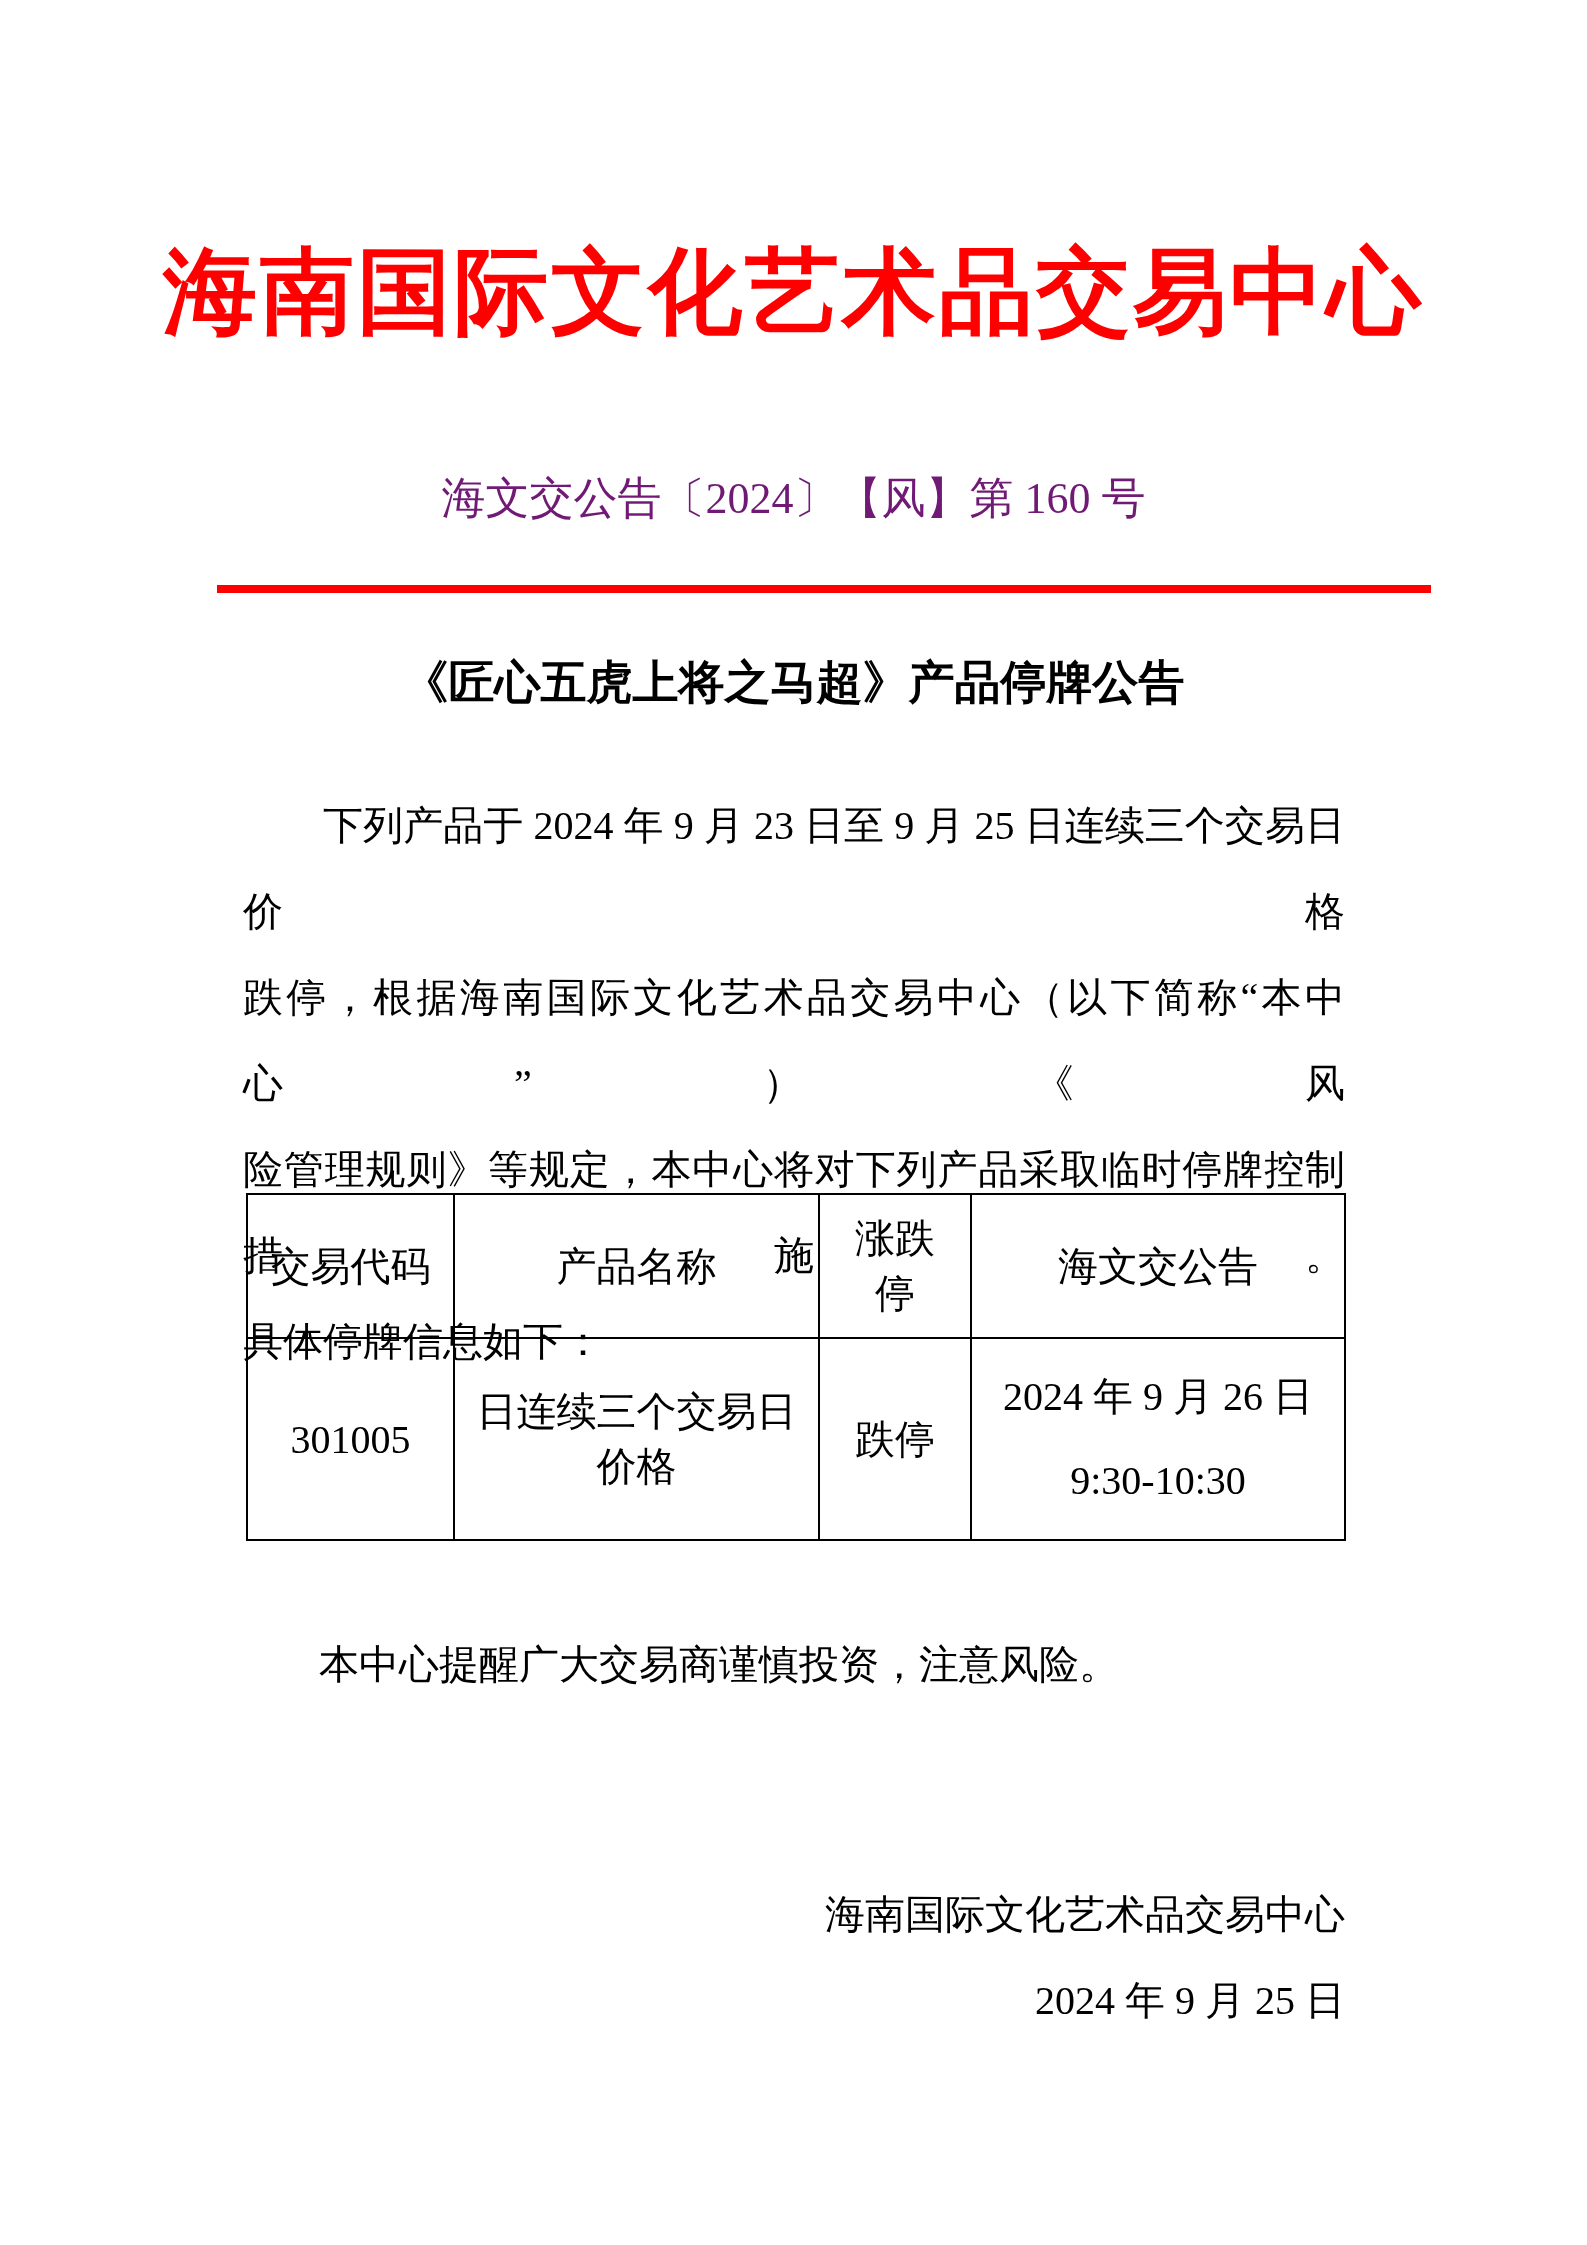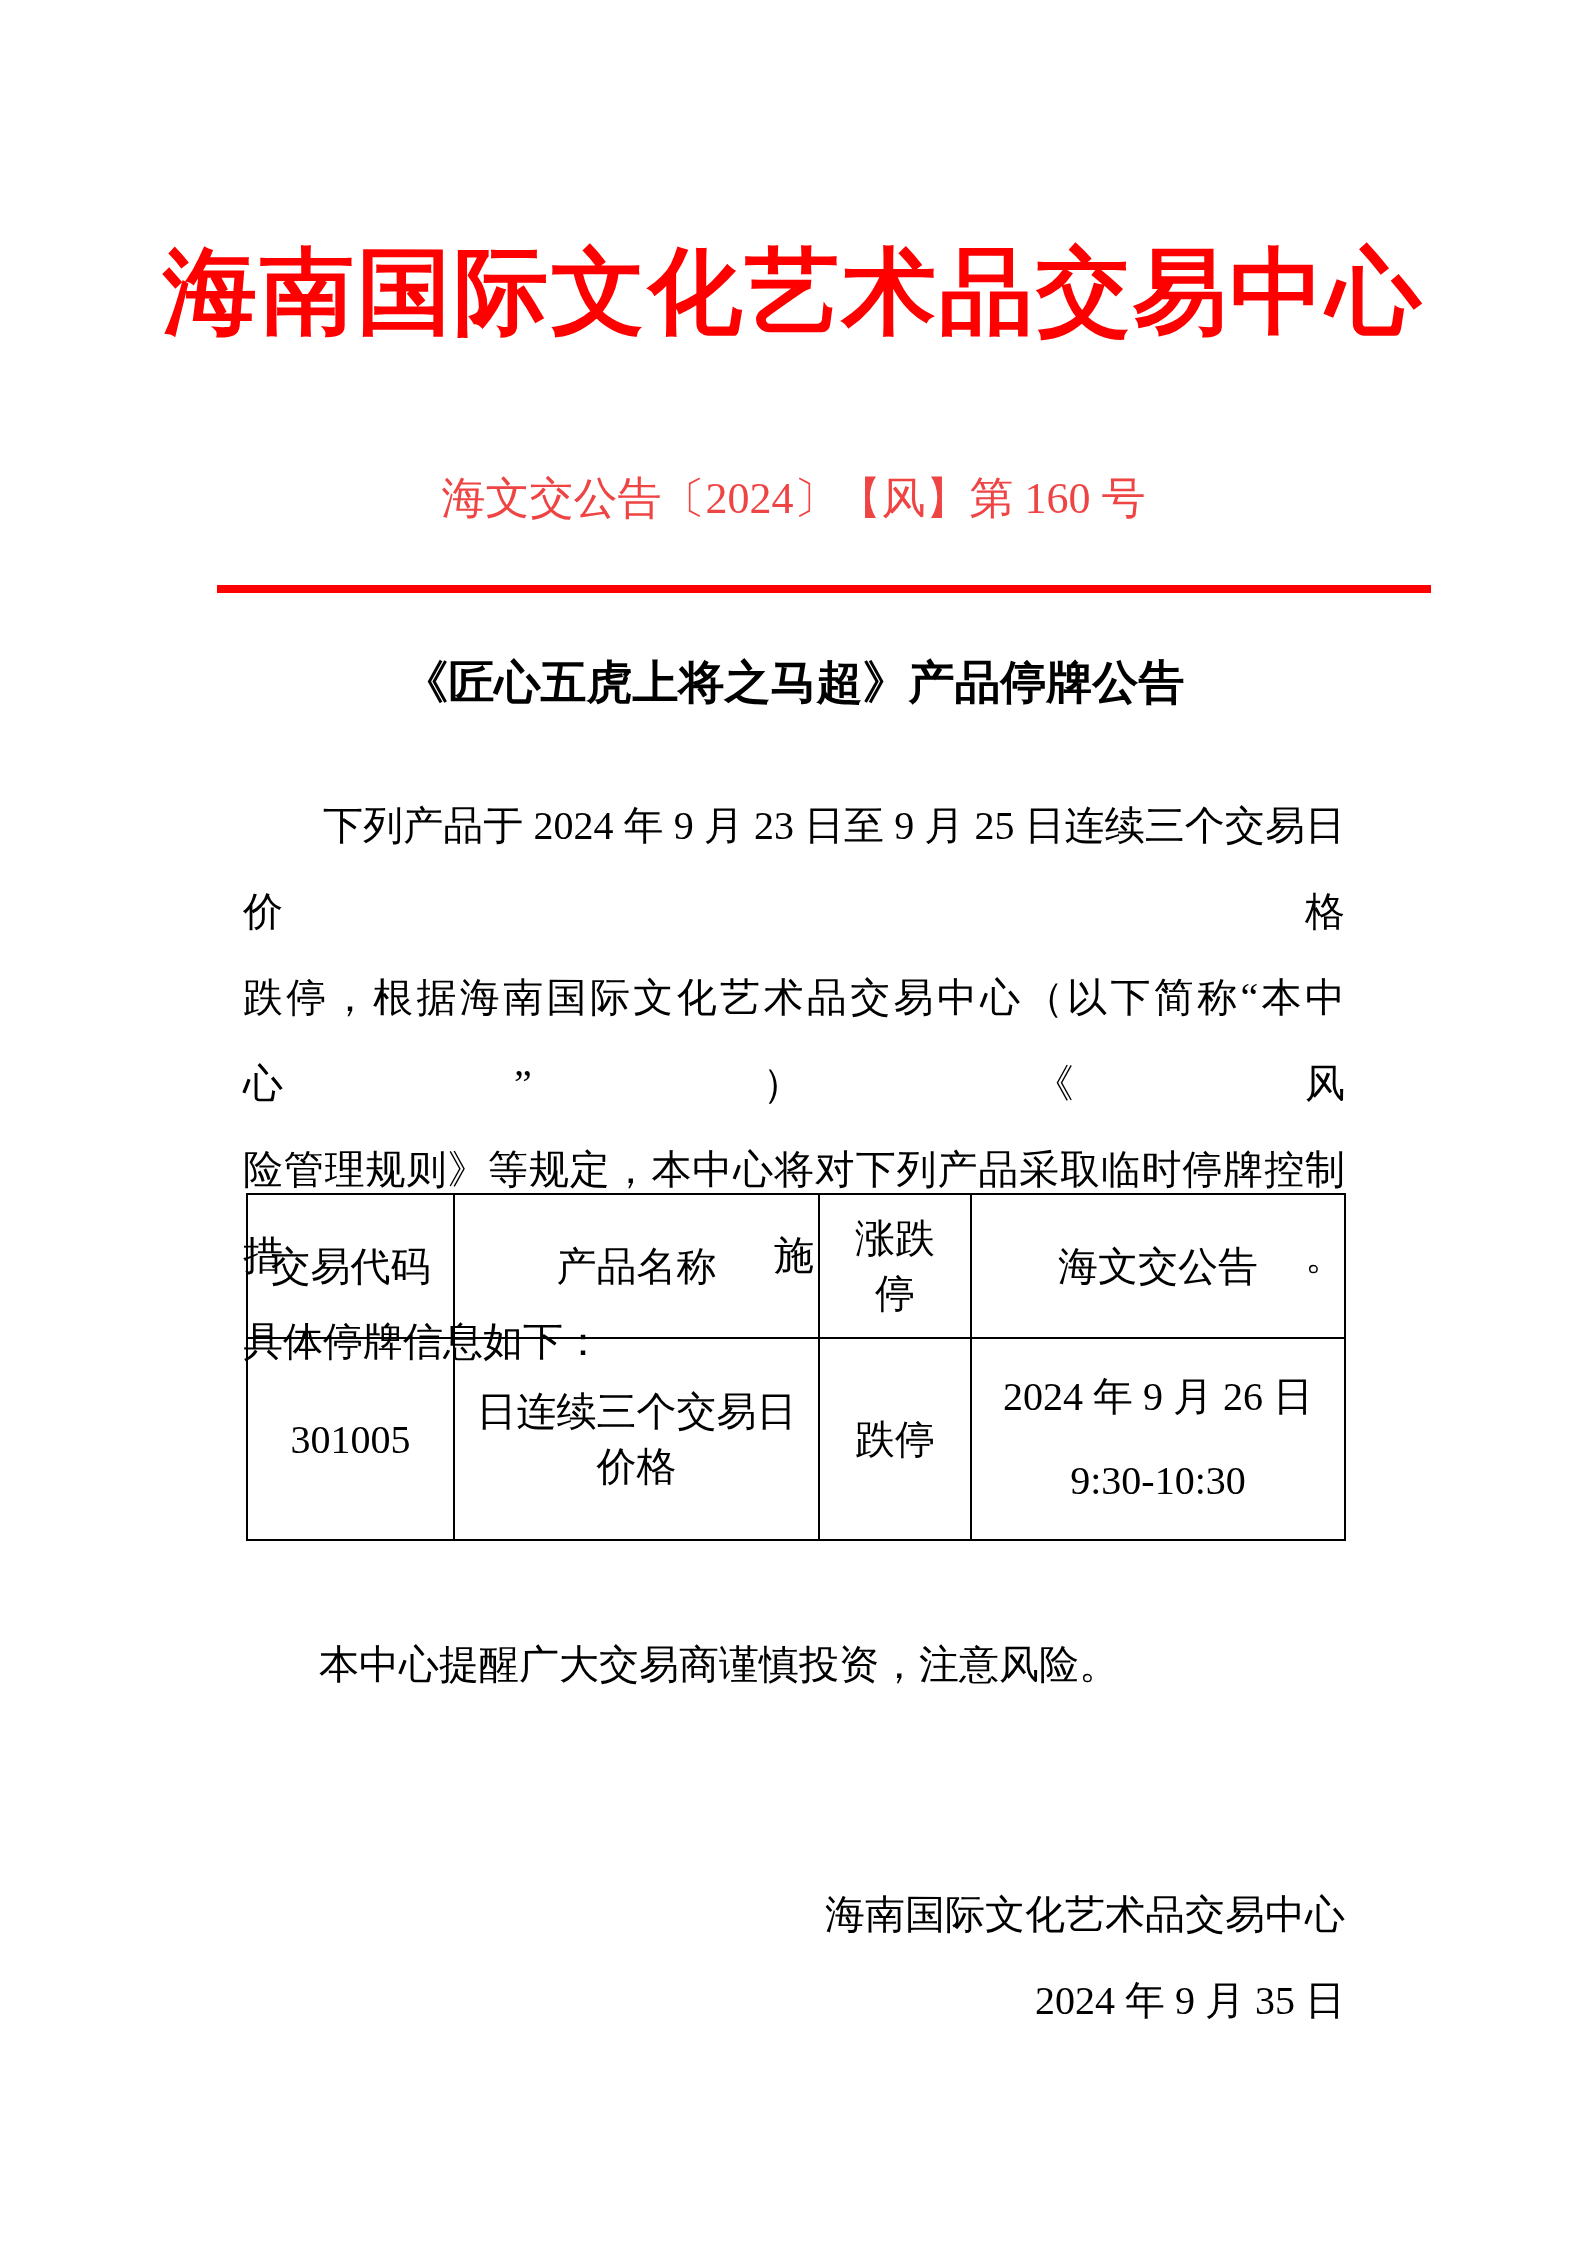--- a/index.html
+++ b/index.html
@@ -31,21 +31,21 @@
     white-space: nowrap;
   }
   .doc-number {
     position: absolute;
     top: 470px;
     left: 0;
     width: 100%;
     text-align: center;
     font-size: 44px;
     line-height: 58px;
-    color: #ef4444;
+    color: #701a75;
     white-space: nowrap;
   }
   .red-rule {
     position: absolute;
     top: 585px;
     left: 217px;
     width: 1214px;
     height: 8px;
     background: #ff0000;
   }
@@ -162,16 +162,16 @@
       </tr>
     </tbody>
   </table>
 
   <div class="closing-par">
     <div class="closing-line">本中心提醒广大交易商谨慎投资，注意风险。</div>
   </div>
 
   <div class="signature-block">
     <div>海南国际文化艺术品交易中心</div>
-    <div>2024 年 9 月 35 日</div>
+    <div>2024 年 9 月 25 日</div>
   </div>
 
 </div>
 
 </body></html>

